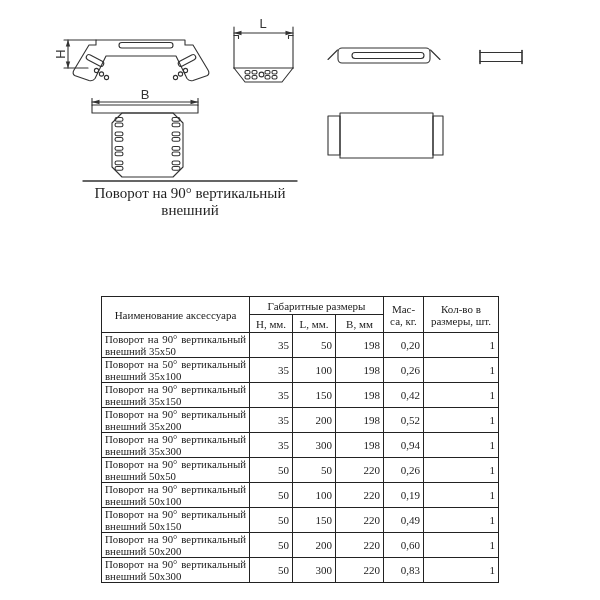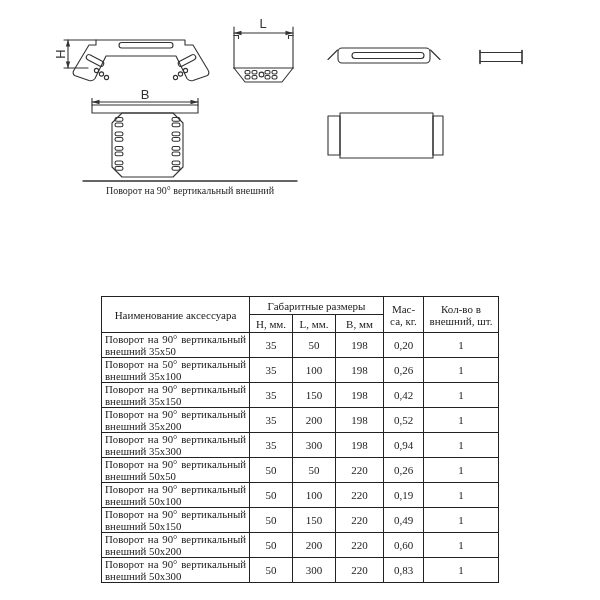--- a/index.html
+++ b/index.html
@@ -1,31 +1,31 @@
 <!DOCTYPE html>
 <html><head>
 <meta charset="utf-8">
 <style>
   html,body{margin:0;padding:0;background:#fff;}
   #page{position:relative;width:600px;height:600px;background:#ffffff;overflow:hidden;
         font-family:"Liberation Serif", serif;color:#1f1f1f;}
   svg text.dim{font-family:"Liberation Sans", sans-serif;font-size:13px;fill:#333;}
-  .cap{position:absolute;font-size:10px;color:#1f1f1f;}
+  .cap{position:absolute;font-size:15px;color:#1f1f1f;}
   .cap-center{text-align:center;}
   #figcaption{white-space:pre;}
   table.spec{position:absolute;left:101px;top:296px;width:397px;border-collapse:collapse;
              table-layout:fixed;font-size:11px;color:#1c1c1c;padding-left:13px;}
   table.spec th, table.spec td{border:1px solid #222;font-weight:normal;vertical-align:middle;
              padding:0 3px;line-height:12px;}
   table.spec th{text-align:center;}
   tr.hdr1{height:18px;} tr.hdr2{height:18px;}
   tr.datarow{height:25px;}
   td.name{font-size:10.8px;line-height:11.6px;text-align:justify;text-align-last:left;
           padding:1px 5px 1px 4px;}
-  td.num{text-align:center;}
+  td.num{text-align:right;}
 </style>
 </head>
 <body>
 
 <div id="page">
 
   <svg width="600" height="232" viewBox="0 0 600 232">
 
     <g stroke="#333" stroke-width="1.1" fill="none" stroke-linecap="round" stroke-linejoin="round">
 
@@ -140,21 +140,21 @@
         <col style="width:43px">
       <col style="width:48px">
         <col style="width:40px">
         <col style="width:75px">
     </colgroup>
     <tbody>
         <tr class="hdr1">
       <th rowspan="2">Наименование аксессуара</th>
       <th colspan="3">Габаритные размеры</th>
       <th rowspan="2">Мас-са, кг.</th>
-      <th rowspan="2">Кол-во в внешний, шт.</th>
+      <th rowspan="2">Кол-во в размеры, шт.</th>
     </tr>
     <tr class="hdr2">
       <th>Н, мм.</th>
       <th>L, мм.</th>
       <th>В, мм</th>
     </tr>
     <tr class="datarow">
       <td class="name">Поворот на 90° вертикальный внешний 35x50</td>
       <td class="num">35</td>
       <td class="num">50</td>

